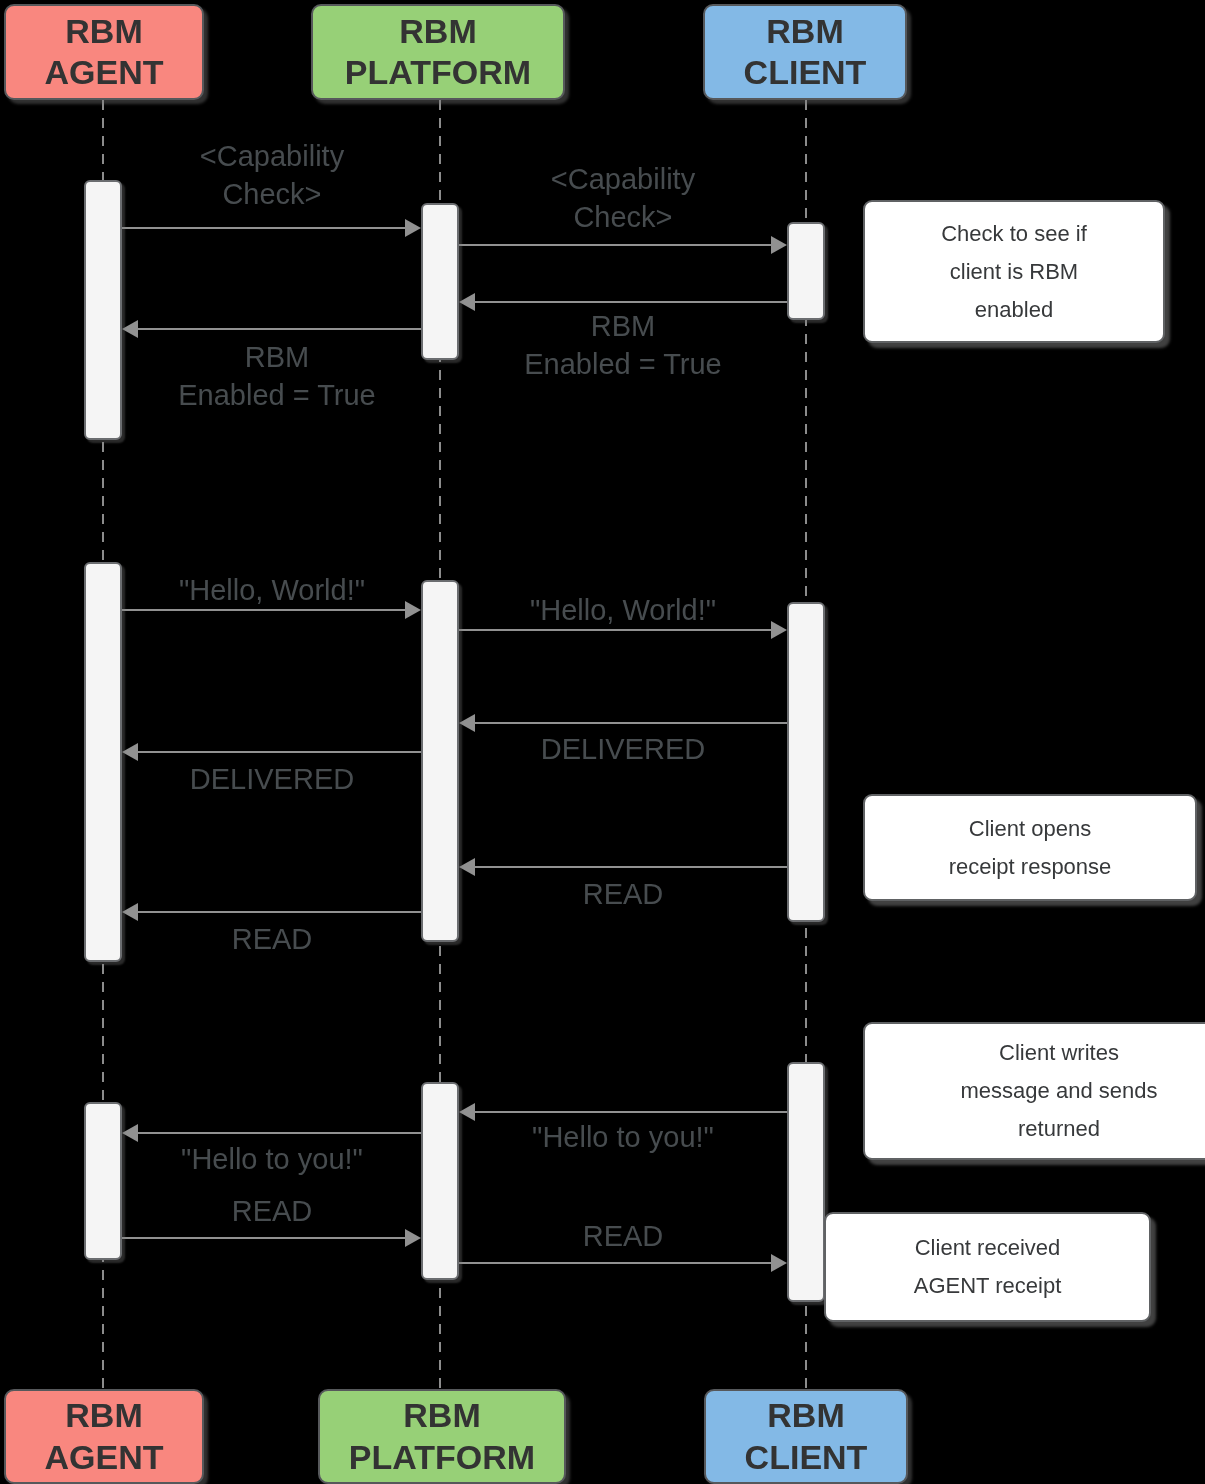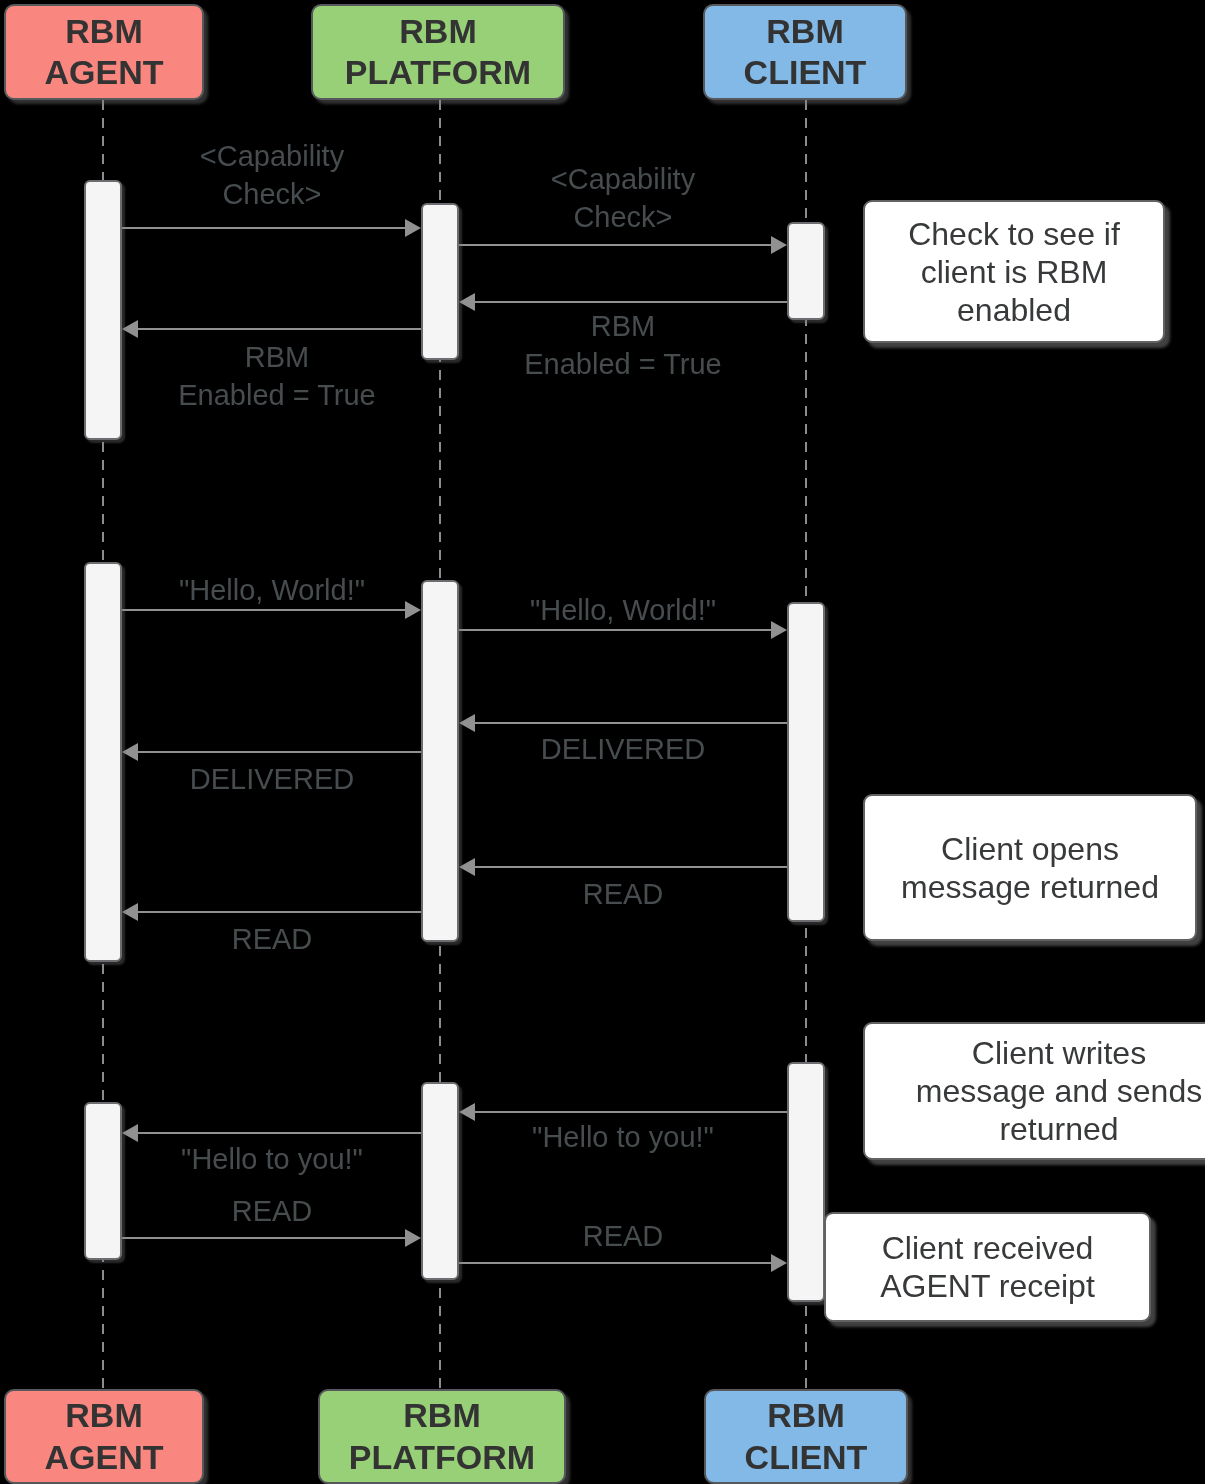--- a/index.html
+++ b/index.html
@@ -37,21 +37,21 @@
   .arrow-head.dir-right{border-left:16px solid #919191;}
   .arrow-head.dir-left{border-right:16px solid #919191;}
   .msg-label{
     position:absolute;color:#474C4F;font-size:29px;line-height:38px;
     text-align:center;transform:translateX(-50%);white-space:nowrap;
   }
   .note{
     position:absolute;background:#FFFFFF;
     border:2px solid #606264;border-radius:9px;box-sizing:border-box;
     display:flex;flex-direction:column;align-items:center;justify-content:center;
-    color:#37393B;font-size:32px;line-height:38px;text-align:center;
+    color:#37393B;font-size:22px;line-height:38px;text-align:center;
     box-shadow:5px 5px 3px rgba(145,145,145,0.45);
   }
 </style>
 </head>
 <body>
 
 <div id="canvas">
   <div class="layer" id="layer-lifelines">
       <div class="lifeline" style="left: 102px; top: 100px; height: 1289px;"></div>
       <div class="lifeline" style="left: 439px; top: 100px; height: 1289px;"></div>
@@ -169,23 +169,23 @@
         <div>RBM</div>
         <div>CLIENT</div>
       </div>
     </div>
   <div class="layer" id="layer-notes">
       <div class="note" style="left: 863px; top: 200px; width: 302px; height: 143px;">
         <div>Check to see if</div>
         <div>client is RBM</div>
         <div>enabled</div>
       </div>
-      <div class="note" style="left: 863px; top: 794px; width: 334px; height: 147px;">
+      <div class="note" style="left: 863px; top: 794px; width: 334px; height: 107px;">
         <div>Client opens</div>
-        <div>message returned</div>
+        <div>receipt response</div>
       </div>
       <div class="note" style="left: 863px; top: 1022px; width: 392px; height: 138px;">
         <div>Client writes</div>
         <div>message and sends</div>
         <div>returned</div>
       </div>
       <div class="note" style="left: 824px; top: 1212px; width: 327px; height: 110px;">
         <div>Client received</div>
         <div>AGENT receipt</div>
       </div>

